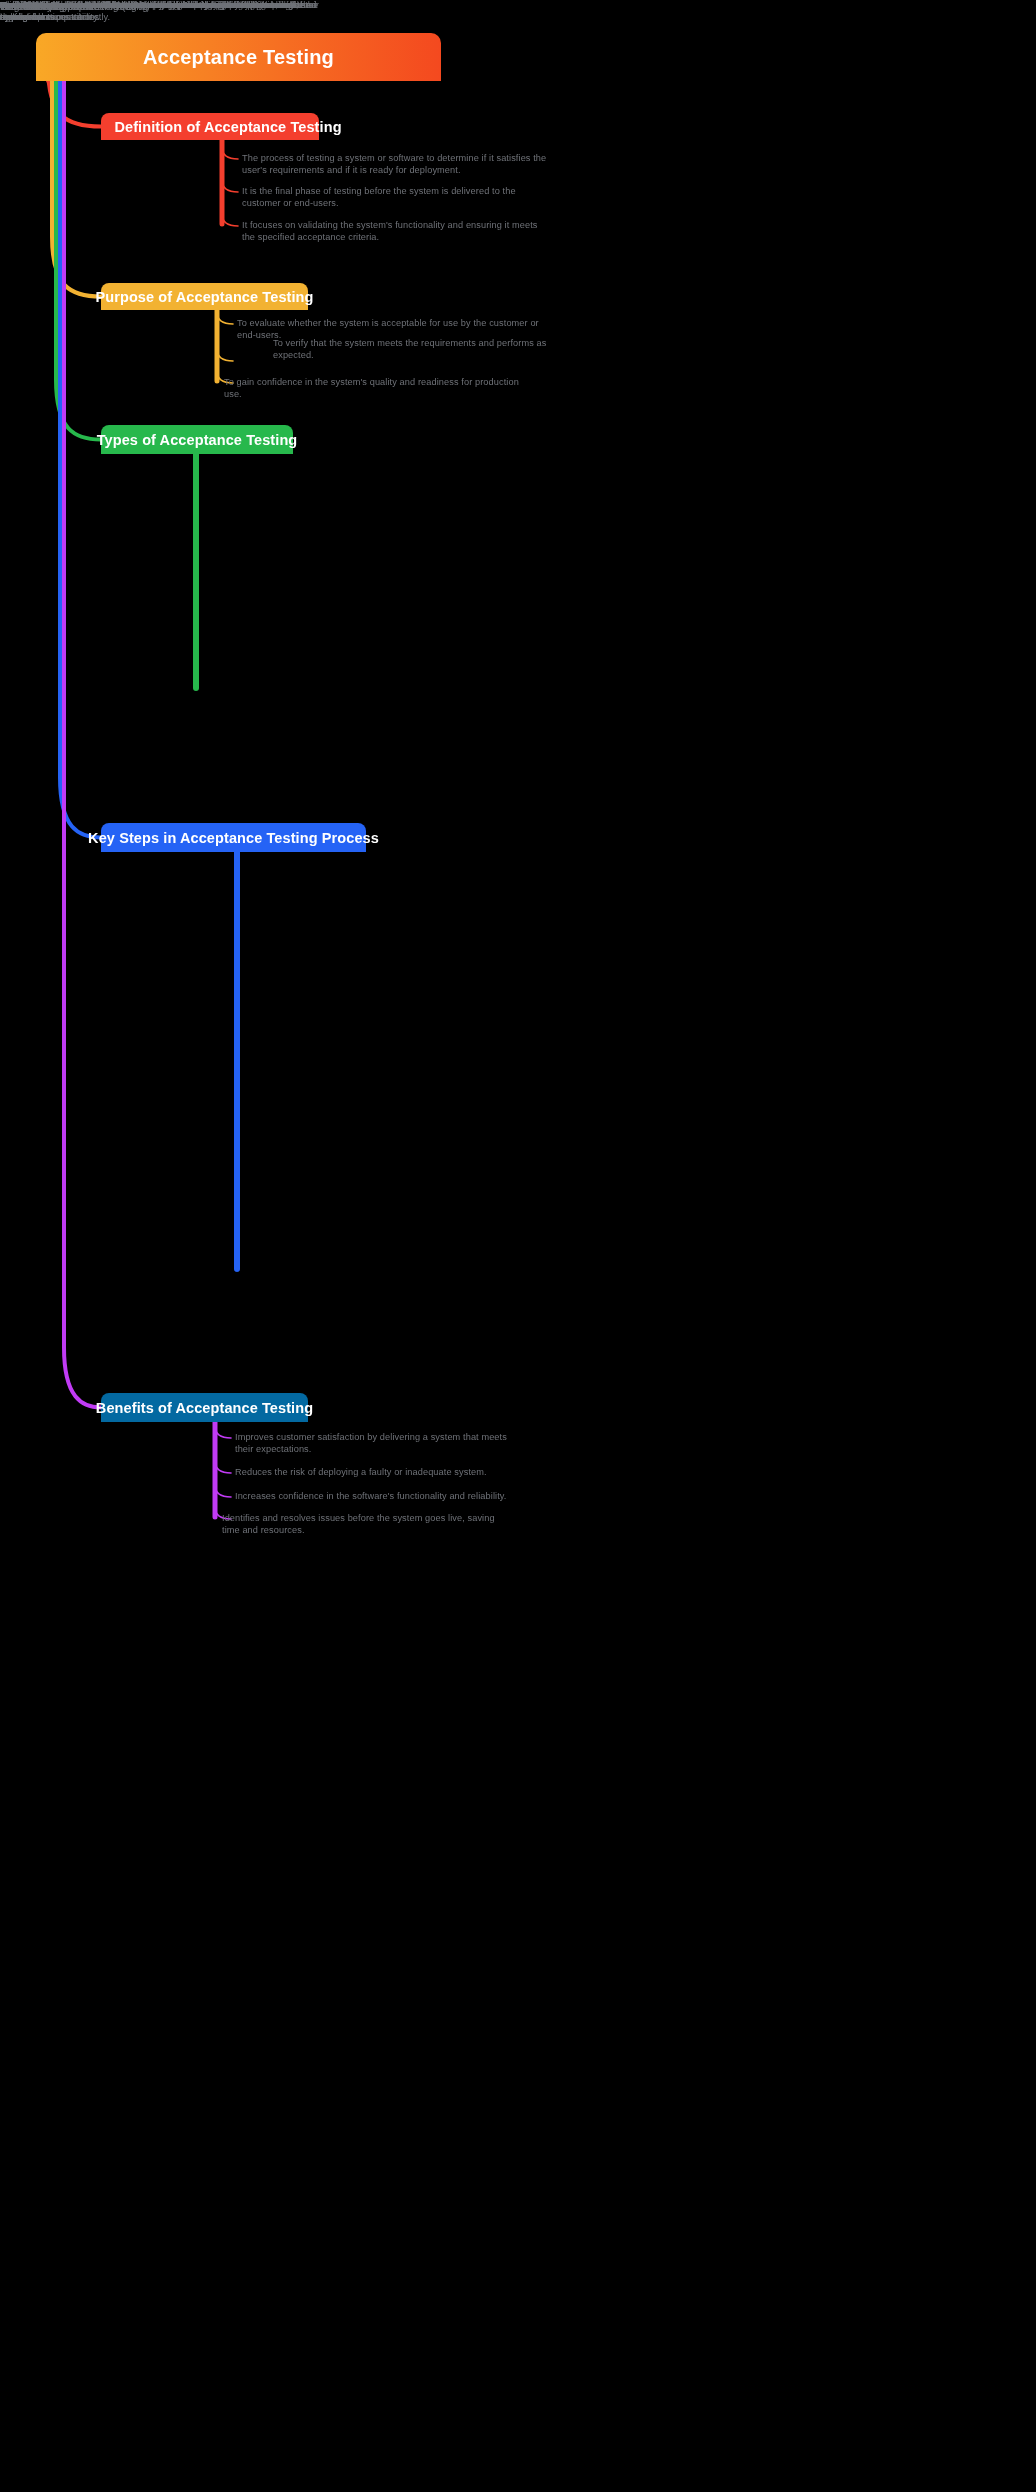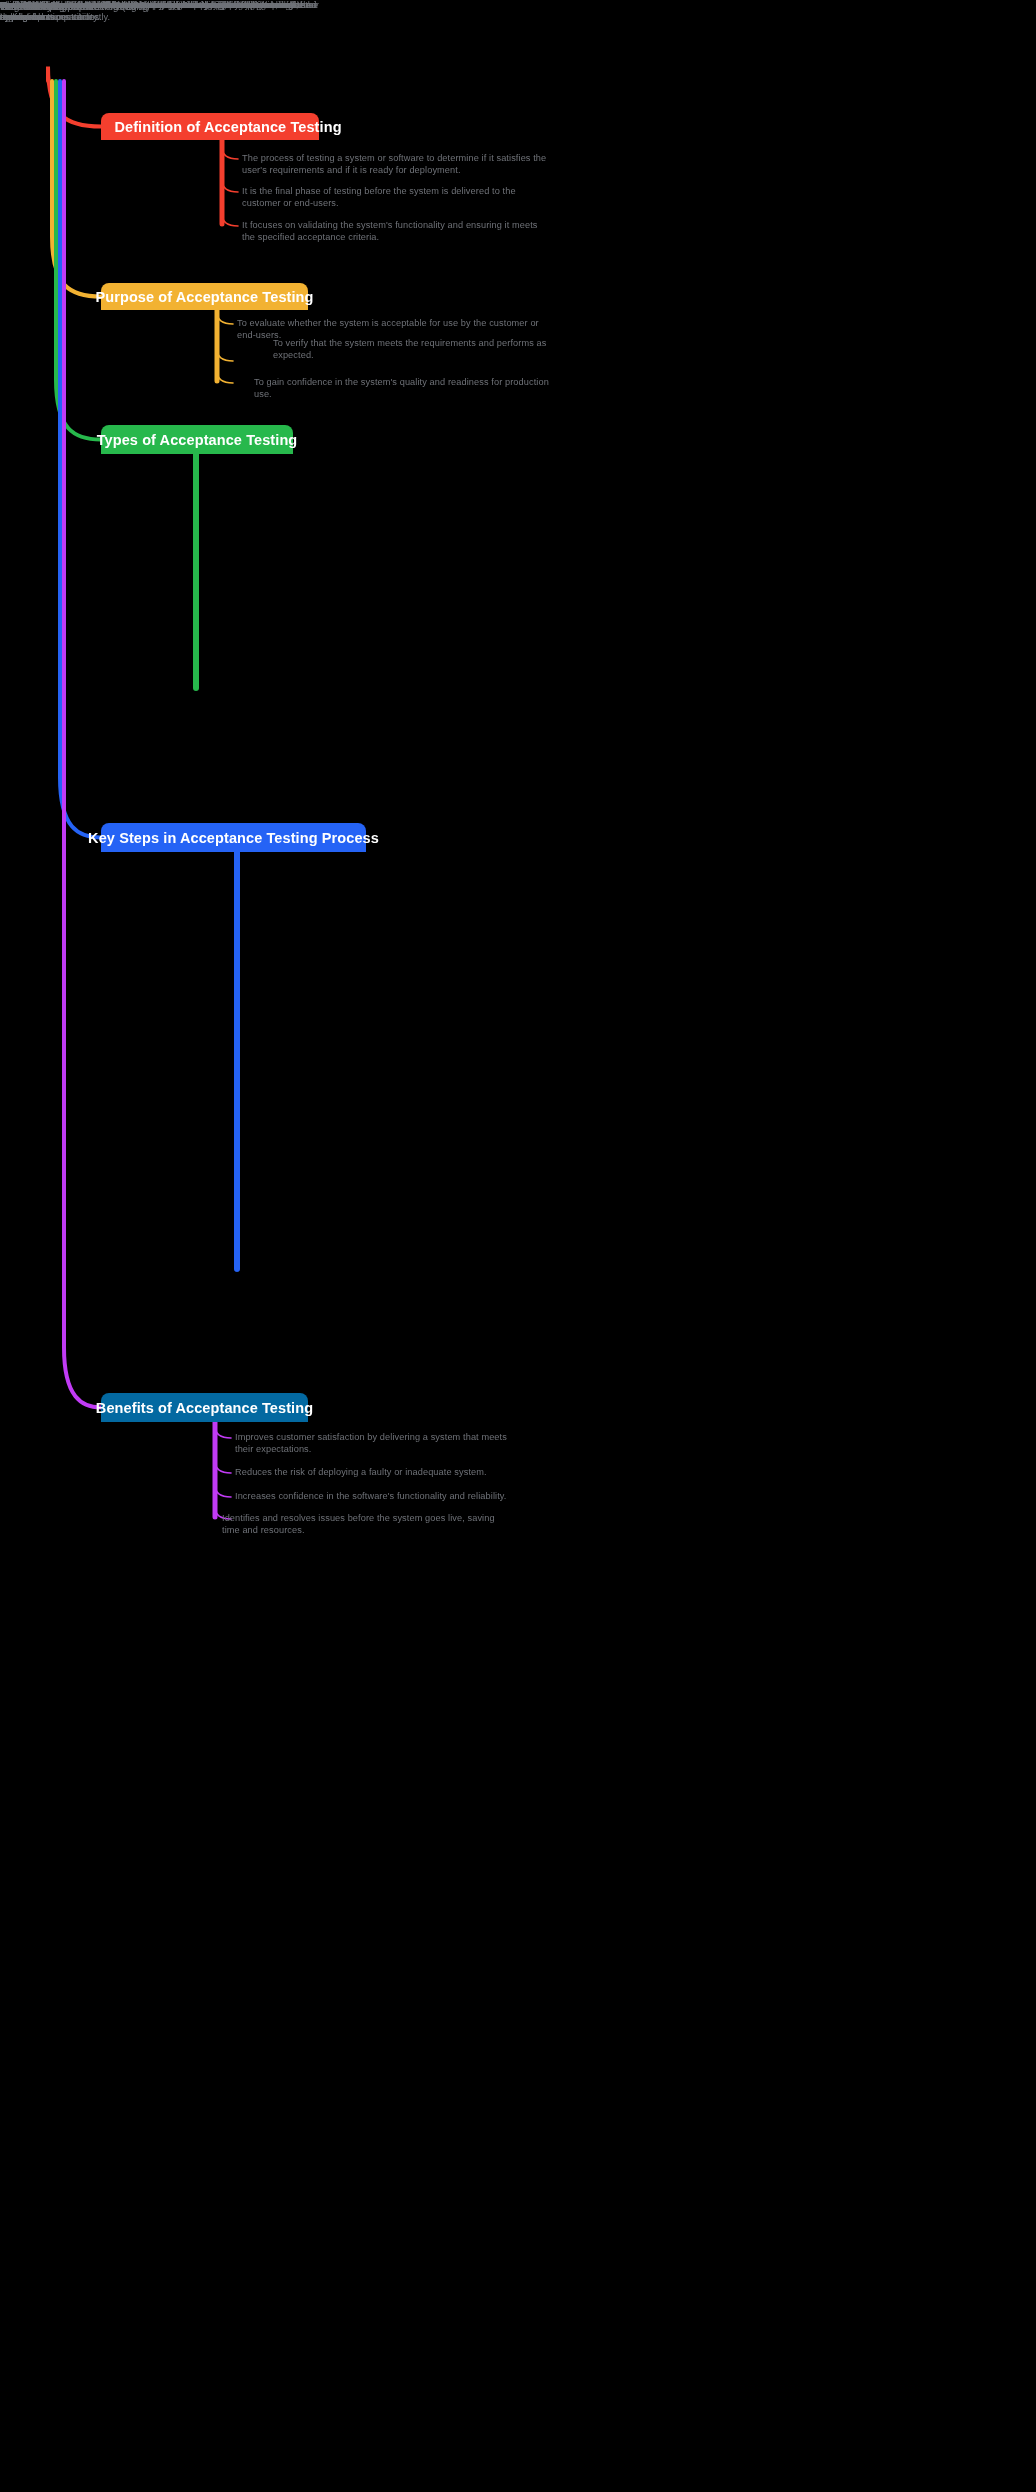--- a/index.html
+++ b/index.html
@@ -121,34 +121,37 @@
       <path d="Mundefined,NaN Cundefined,NaN NaN,NaN NaN,NaN" stroke="#2563F5" stroke-width="1.4" fill="none" stroke-linecap="round"></path>
       <path d="Mundefined,NaN Cundefined,NaN NaN,NaN NaN,NaN" stroke="#2563F5" stroke-width="1.4" fill="none" stroke-linecap="round"></path>
       <path d="M64,81 L64,1347.5 C64,1397.5 82,1407.5 101,1407.5" stroke="#C13BF5" stroke-width="4" fill="none" stroke-linecap="round"></path>
       <path d="M215,1422 L215,1517" stroke="#C13BF5" stroke-width="5" fill="none" stroke-linecap="round"></path>
       <path d="M215,1426 C215,1435 221,1438 231,1438" stroke="#C13BF5" stroke-width="1.6" fill="none" stroke-linecap="round"></path>
       <path d="M215,1461 C215,1470 221,1473 231,1473" stroke="#C13BF5" stroke-width="1.6" fill="none" stroke-linecap="round"></path>
       <path d="M215,1485 C215,1494 221,1497 231,1497" stroke="#C13BF5" stroke-width="1.6" fill="none" stroke-linecap="round"></path>
       <path d="M215,1507 C215,1516 221,1519 231,1519" stroke="#C13BF5" stroke-width="1.6" fill="none" stroke-linecap="round"></path>
     </svg>
 
+  <div class="node root" id="root-node" style="left: 36px; top: 33px; width: 405px; height: 48px; background: linear-gradient(90deg, rgb(249, 168, 38), rgb(244, 73, 31));">
+    <span>Acceptance Testing</span>
+  </div>
 
   <div id="nodes-layer">
       <div class="node branch" style="left: 101px; top: 113px; width: 218px; height: 27px; background: rgb(244, 63, 46); padding-left: 36px;">
         <span>Definition of Acceptance Testing</span>
       </div>
       <div class="leaf-text" style="left: 242px; top: 153px; width: 315px;">The process of testing a system or software to determine if it satisfies the user's requirements and if it is ready for deployment.</div>
       <div class="leaf-text" style="left: 242px; top: 186px; width: 312px;">It is the final phase of testing before the system is delivered to the customer or end-users.</div>
       <div class="leaf-text" style="left: 242px; top: 220px; width: 300px;">It focuses on validating the system's functionality and ensuring it meets the specified acceptance criteria.</div>
       <div class="node branch" style="left: 101px; top: 283px; width: 207px; height: 27px; background: rgb(242, 178, 50);">
         <span>Purpose of Acceptance Testing</span>
       </div>
       <div class="leaf-text" style="left: 237px; top: 318px; width: 310px;">To evaluate whether the system is acceptable for use by the customer or end-users.</div>
       <div class="leaf-text" style="left: 237px; top: 338px; width: 300px; margin-left: 36px;">To verify that the system meets the requirements and performs as expected.</div>
-      <div class="leaf-text" style="left: 254px; top: 377px; width: 300px;">To gain confidence in the system's quality and readiness for production use.</div>
+      <div class="leaf-text" style="left: 224px; top: 377px; width: 300px;">To gain confidence in the system's quality and readiness for production use.</div>
       <div class="node branch" style="left: 101px; top: 425px; width: 192px; height: 29px; background: rgb(39, 184, 76);">
         <span>Types of Acceptance Testing</span>
       </div>
       <div class="sub-label">User Acceptance Testing (UAT)</div>
       <div class="leaf-text" style="width: 320px;">Conducted by end-users or customers to determine if the system meets their needs and expectations.</div>
       <div class="leaf-text" style="width: 320px;">Involves creating real-world scenarios and performing tests to ensure the system functions correctly.</div>
       <div class="leaf-text" style="width: 320px; padding-left: 46px;">May include testing usability, functionality, performance, and compatibility.</div>
       <div class="sub-label">Contract Acceptance Testing</div>
       <div class="leaf-text" style="width: 320px;">Performed to validate whether the implemented system complies with the agreed-upon contract.</div>
       <div class="leaf-text" style="width: 320px;">Focuses on checking if all contractual obligations are fulfilled.</div>

